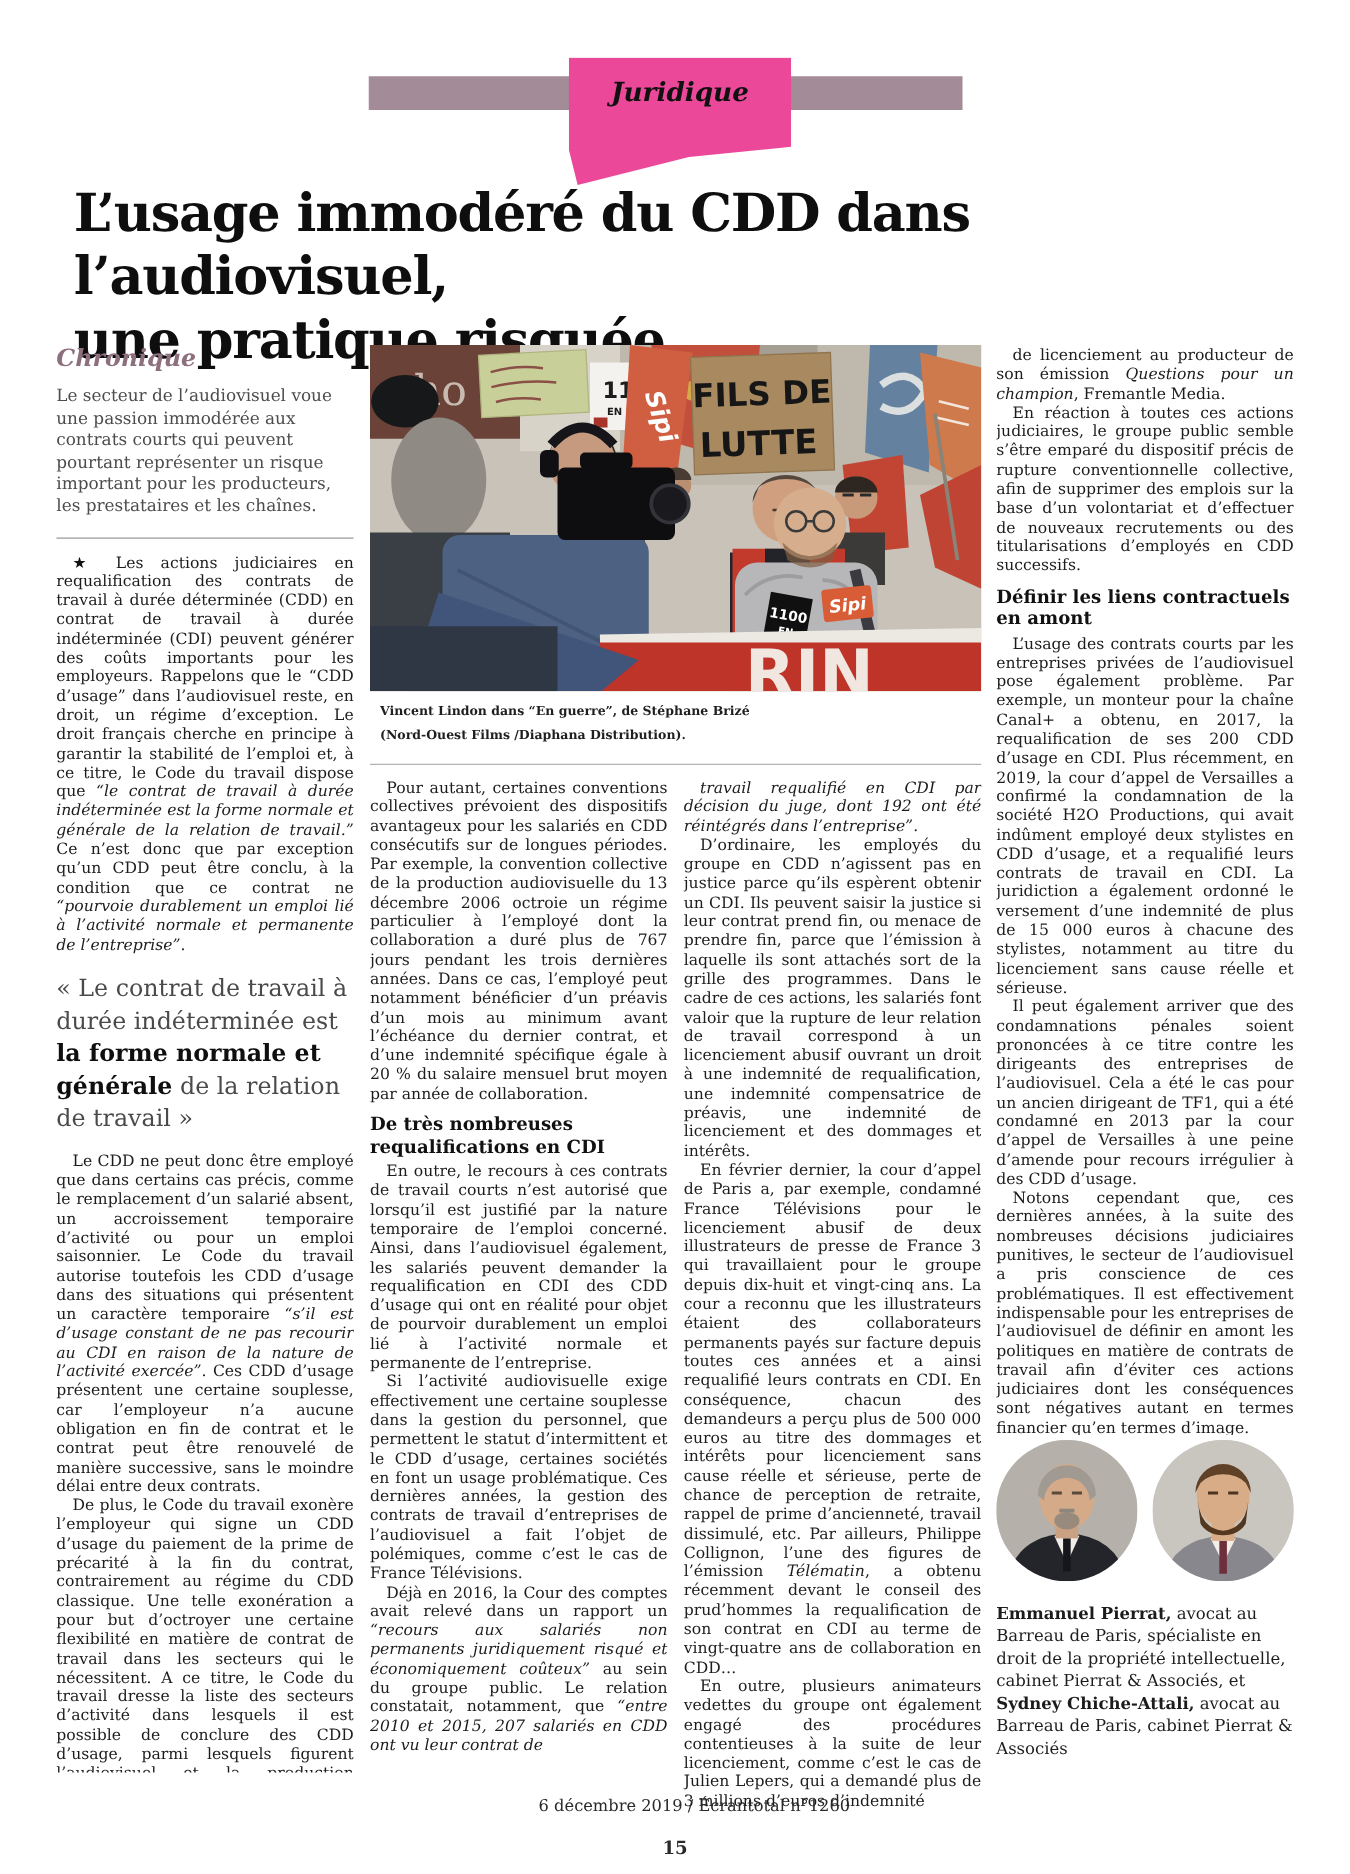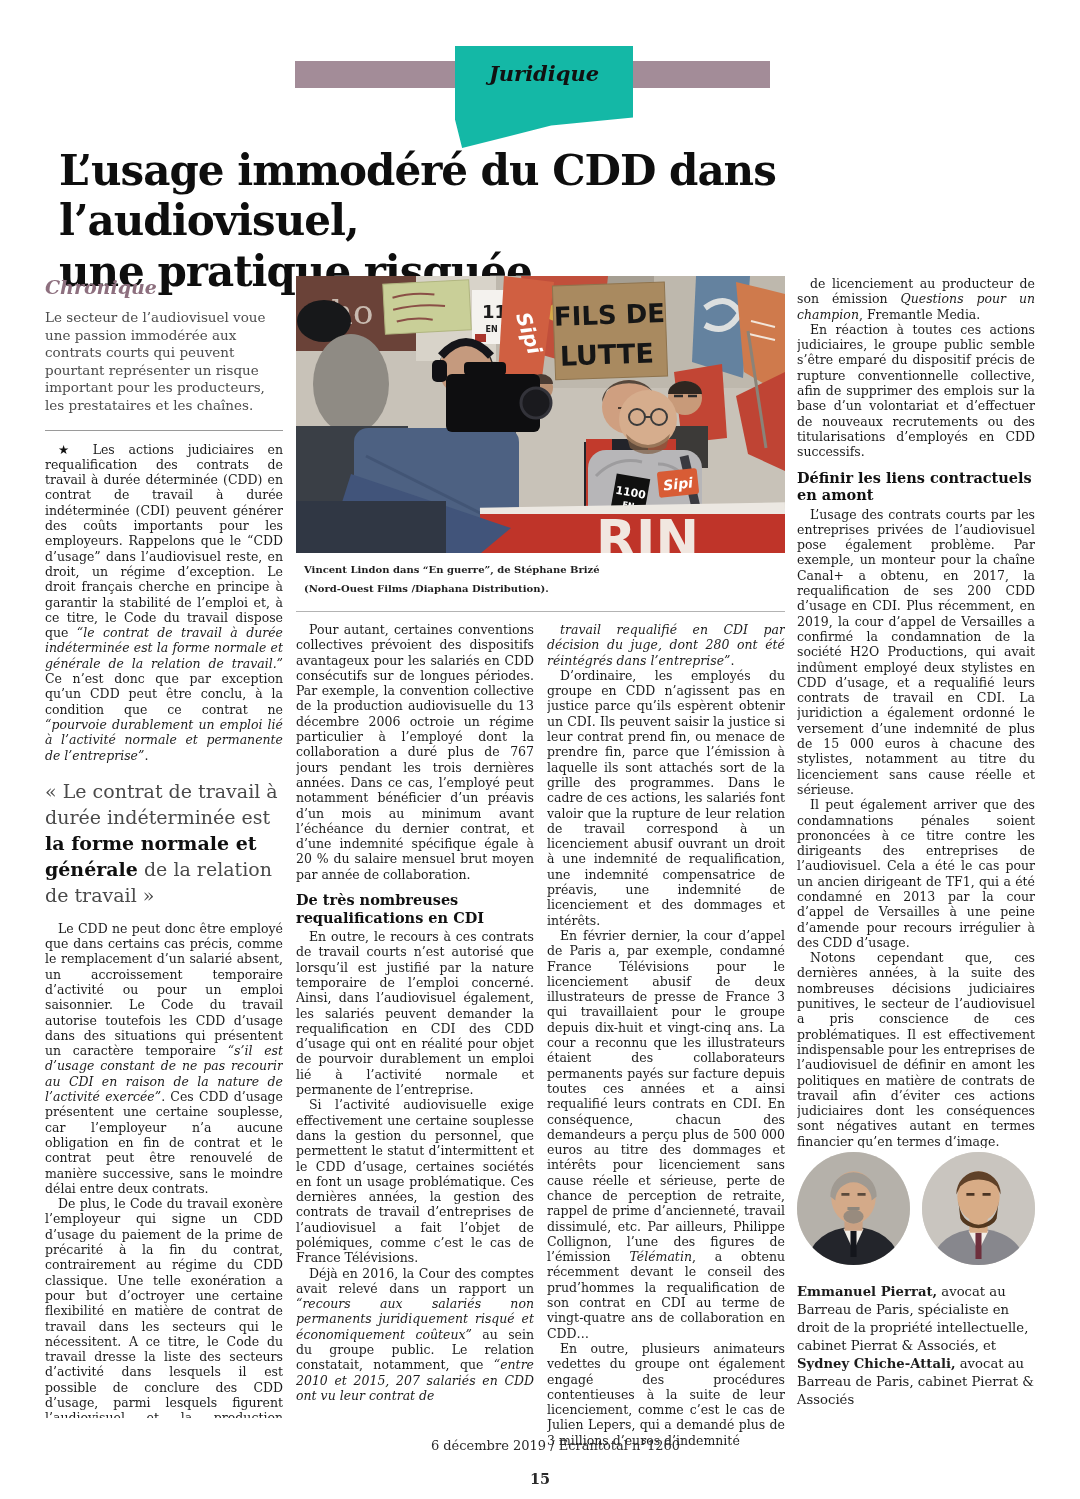--- a/index.html
+++ b/index.html
@@ -1,20 +1,20 @@
 <!DOCTYPE html>
 <html><head>
 <meta charset="utf-8">
 <style>
   html,body{margin:0;padding:0;background:#ffffff;}
   .page{position:relative;width:1080px;height:1499px;background:#fff;font-family:"DejaVu Serif",serif;color:#1c1c1c;overflow:hidden;}
 
   
   .kicker-bar{position:absolute;left:295px;top:61px;width:475px;height:27px;background:#a38c98;}
-  .kicker-badge{position:absolute;left:455px;top:46px;width:178px;height:102px;background:#14b8a6;
+  .kicker-badge{position:absolute;left:455px;top:46px;width:178px;height:102px;background:#ec4899;
     clip-path:polygon(0 0,100% 0,100% 70%,54% 78%,4% 100%,0 72%);
     filter:drop-shadow(0 5px 7px rgba(0,0,0,.32));
     display:flex;justify-content:center;padding-top:15px;box-sizing:border-box;}
   .kicker-label{font-style:italic;font-weight:bold;font-size:21px;color:#111;}
 
   
   .title{position:absolute;left:59px;top:146px;width:1000px;margin:0;font-size:42px;line-height:1.2;
     font-weight:bold;letter-spacing:-1px;color:#0e0e0e;}
 
   
@@ -212,21 +212,21 @@
     <div class="body-col">
         <p><span>Pour autant, certaines conventions collectives prévoient des dispositifs avantageux pour les salariés en CDD consécutifs sur de longues périodes. Par exemple, la convention collective de la production audiovisuelle du 13 décembre 2006 octroie un régime particulier à l’employé dont la collaboration a duré plus de 767 jours pendant les trois dernières années. Dans ce cas, l’employé peut notamment bénéficier d’un préavis d’un mois au minimum avant l’échéance du dernier contrat, et d’une indemnité spécifique égale à 20 % du salaire mensuel brut moyen par année de collaboration.</span></p>
         <h3><span>De très nombreuses requalifications en CDI</span></h3>
         <p><span>En outre, le recours à ces contrats de travail courts n’est autorisé que lorsqu’il est justifié par la nature temporaire de l’emploi concerné. Ainsi, dans l’audiovisuel également, les salariés peuvent demander la requalification en CDI des CDD d’usage qui ont en réalité pour objet de pourvoir durablement un emploi lié à l’activité normale et permanente de l’entreprise.</span></p>
         <p><span>Si l’activité audiovisuelle exige effectivement une certaine souplesse dans la gestion du personnel, que permettent le statut d’intermittent et le CDD d’usage, certaines sociétés en font un usage problématique. Ces dernières années, la gestion des contrats de travail d’entreprises de l’audiovisuel a fait l’objet de polémiques, comme c’est le cas de France Télévisions.</span></p>
         <p><span>Déjà en 2016, la Cour des comptes avait relevé dans un rapport un </span><span class="it">“recours aux salariés non permanents juridiquement risqué et économiquement coûteux”</span><span> au sein du groupe public. Le relation constatait, notamment, que </span><span class="it">“entre 2010 et 2015, 207 salariés en CDD ont vu leur contrat de</span></p>
       </div>
   </section>
   <section class="col col3">
     <div class="body-col">
-        <p><span class="it">travail requalifié en CDI par décision du juge, dont 280 ont été réintégrés dans l’entreprise”</span><span>.</span></p>
+        <p><span class="it">travail requalifié en CDI par décision du juge, dont 192 ont été réintégrés dans l’entreprise”</span><span>.</span></p>
         <p><span>D’ordinaire, les employés du groupe en CDD n’agissent pas en justice parce qu’ils espèrent obtenir un CDI. Ils peuvent saisir la justice si leur contrat prend fin, ou menace de prendre fin, parce que l’émission à laquelle ils sont attachés sort de la grille des programmes. Dans le cadre de ces actions, les salariés font valoir que la rupture de leur relation de travail correspond à un licenciement abusif ouvrant un droit à une indemnité de requalification, une indemnité compensatrice de préavis, une indemnité de licenciement et des dommages et intérêts.</span></p>
         <p><span>En février dernier, la cour d’appel de Paris a, par exemple, condamné France Télévisions pour le licenciement abusif de deux illustrateurs de presse de France 3 qui travaillaient pour le groupe depuis dix-huit et vingt-cinq ans. La cour a reconnu que les illustrateurs étaient des collaborateurs permanents payés sur facture depuis toutes ces années et a ainsi requalifié leurs contrats en CDI. En conséquence, chacun des demandeurs a perçu plus de 500 000 euros au titre des dommages et intérêts pour licenciement sans cause réelle et sérieuse, perte de chance de perception de retraite, rappel de prime d’ancienneté, travail dissimulé, etc. Par ailleurs, Philippe Collignon, l’une des figures de l’émission </span><span class="it">Télématin</span><span>, a obtenu récemment devant le conseil des prud’hommes la requalification de son contrat en CDI au terme de vingt-quatre ans de collaboration en CDD…</span></p>
         <p><span>En outre, plusieurs animateurs vedettes du groupe ont également engagé des procédures contentieuses à la suite de leur licenciement, comme c’est le cas de Julien Lepers, qui a demandé plus de 3 millions d’euros d’indemnité</span></p>
       </div>
   </section>
   <section class="col col4">
     <div class="body-col">
         <p><span>de licenciement au producteur de son émission </span><span class="it">Questions pour un champion</span><span>, Fremantle Media.</span></p>
         <p><span>En réaction à toutes ces actions judiciaires, le groupe public semble s’être emparé du dispositif précis de rupture conventionnelle collective, afin de supprimer des emplois sur la base d’un volontariat et d’effectuer de nouveaux recrutements ou des titularisations d’employés en CDD successifs.</span></p>
         <h3><span>Définir les liens contractuels en amont</span></h3>

